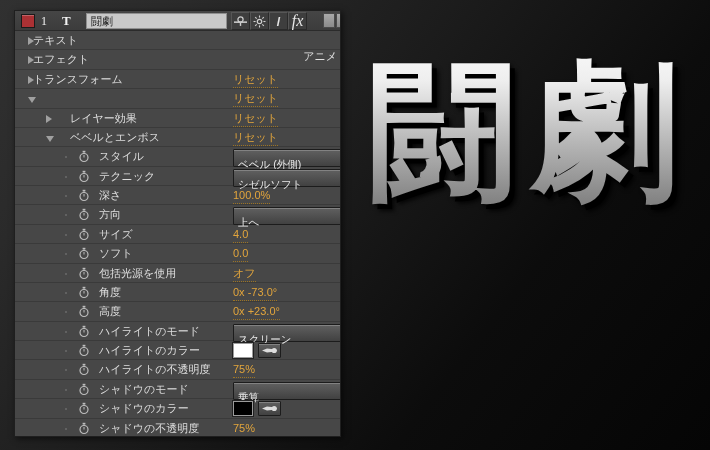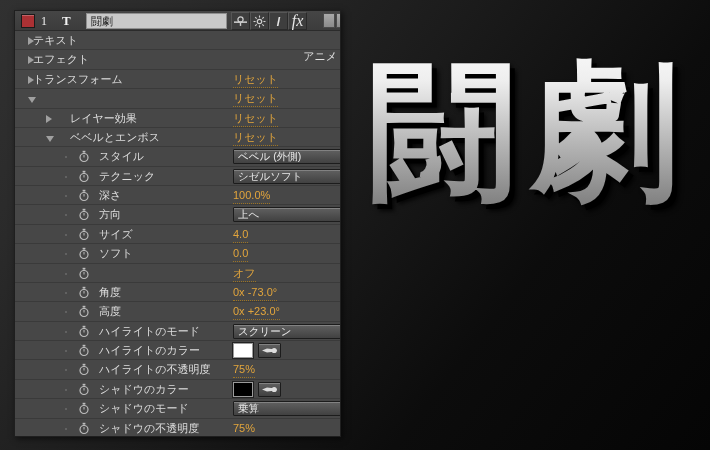--- a/index.html
+++ b/index.html
@@ -83,21 +83,21 @@
   .valcol { position:absolute; left:218px; top:0;text-align:center; }
   .hot {
     color:#e2a53c; border-bottom:1px dotted #9c7425; line-height:15px;
     margin-top:2px; display:inline-block; cursor:ew-resize;
   }
   .dd {
     position:absolute; left:218px; top:2px; width:112px; height:15px;
     background:linear-gradient(#606060,#414141); border:1px solid #1c1c1c;
     box-shadow:inset 0 1px 0 rgba(255,255,255,0.22);
     color:#eaeaea; font-size:10.5px; line-height:13px; text-align:left;
-    padding:0 4px; font-family:"Liberation Sans",sans-serif; border-radius:1px;
+    padding:8px 4px; font-family:"Liberation Sans",sans-serif; border-radius:1px;
   }
   .swatch {
     position:absolute; left:218px; top:2px; width:20px; height:15px;
     border:1px solid #9b9b9b; outline:1px solid #222;
   }
   .eyebtn {
     position:absolute; left:243px; top:2px; width:23px; height:15px;
     background:linear-gradient(#606060,#414141); border:1px solid #1c1c1c;
     box-shadow:inset 0 1px 0 rgba(255,255,255,0.22); border-radius:1px;
     display:flex; align-items:center; justify-content:center; padding:0;
@@ -276,20 +276,21 @@
     <div class="row prop">
       <span class="dot"></span>
       <span class="watch">
         <svg width="12" height="13" viewBox="0 0 12 13">
             <circle cx="6" cy="7.5" r="4" fill="none" stroke="#bdbdbd" stroke-width="1.2"></circle>
             <rect x="4.6" y="0.8" width="2.8" height="1.6" fill="#bdbdbd"></rect>
             <rect x="5.4" y="2.4" width="1.2" height="1.4" fill="#bdbdbd"></rect>
             <line x1="6" y1="7.5" x2="6" y2="5" stroke="#bdbdbd"></line>
           </svg>
       </span>
+      <span class="lbl">包括光源を使用</span>
       <span class="valcol"><span class="hot">オフ</span></span>
     </div>
 
     <div class="row prop">
       <span class="dot"></span>
       <span class="watch">
         <svg width="12" height="13" viewBox="0 0 12 13">
             <circle cx="6" cy="7.5" r="4" fill="none" stroke="#bdbdbd" stroke-width="1.2"></circle>
             <rect x="4.6" y="0.8" width="2.8" height="1.6" fill="#bdbdbd"></rect>
             <rect x="5.4" y="2.4" width="1.2" height="1.4" fill="#bdbdbd"></rect>
@@ -365,54 +366,54 @@
     <div class="row prop">
       <span class="dot"></span>
       <span class="watch">
         <svg width="12" height="13" viewBox="0 0 12 13">
             <circle cx="6" cy="7.5" r="4" fill="none" stroke="#bdbdbd" stroke-width="1.2"></circle>
             <rect x="4.6" y="0.8" width="2.8" height="1.6" fill="#bdbdbd"></rect>
             <rect x="5.4" y="2.4" width="1.2" height="1.4" fill="#bdbdbd"></rect>
             <line x1="6" y1="7.5" x2="6" y2="5" stroke="#bdbdbd"></line>
           </svg>
       </span>
+      <span class="lbl">シャドウのモード</span>
+      <button class="dd">乗算</button>
+    </div>
+
+    <div class="row prop">
+      <span class="dot"></span>
+      <span class="watch">
+        <svg width="12" height="13" viewBox="0 0 12 13">
+            <circle cx="6" cy="7.5" r="4" fill="none" stroke="#bdbdbd" stroke-width="1.2"></circle>
+            <rect x="4.6" y="0.8" width="2.8" height="1.6" fill="#bdbdbd"></rect>
+            <rect x="5.4" y="2.4" width="1.2" height="1.4" fill="#bdbdbd"></rect>
+            <line x1="6" y1="7.5" x2="6" y2="5" stroke="#bdbdbd"></line>
+          </svg>
+      </span>
       <span class="lbl">シャドウのカラー</span>
       <span class="swatch" style="background: rgb(0, 0, 0);"></span>
       <button class="eyebtn">
         <svg width="17" height="9" viewBox="0 0 17 9">
           <polygon points="1,4.5 6,2.6 15,3.6 16,4.5 15,5.4 6,6.4" fill="#dcdcdc"></polygon>
           <circle cx="13.2" cy="4.5" r="2.6" fill="#dcdcdc"></circle>
         </svg>
       </button>
     </div>
 
     <div class="row prop">
       <span class="dot"></span>
       <span class="watch">
         <svg width="12" height="13" viewBox="0 0 12 13">
             <circle cx="6" cy="7.5" r="4" fill="none" stroke="#bdbdbd" stroke-width="1.2"></circle>
             <rect x="4.6" y="0.8" width="2.8" height="1.6" fill="#bdbdbd"></rect>
             <rect x="5.4" y="2.4" width="1.2" height="1.4" fill="#bdbdbd"></rect>
             <line x1="6" y1="7.5" x2="6" y2="5" stroke="#bdbdbd"></line>
           </svg>
       </span>
-      <span class="lbl">シャドウのモード</span>
-      <button class="dd">乗算</button>
-    </div>
-
-    <div class="row prop">
-      <span class="dot"></span>
-      <span class="watch">
-        <svg width="12" height="13" viewBox="0 0 12 13">
-            <circle cx="6" cy="7.5" r="4" fill="none" stroke="#bdbdbd" stroke-width="1.2"></circle>
-            <rect x="4.6" y="0.8" width="2.8" height="1.6" fill="#bdbdbd"></rect>
-            <rect x="5.4" y="2.4" width="1.2" height="1.4" fill="#bdbdbd"></rect>
-            <line x1="6" y1="7.5" x2="6" y2="5" stroke="#bdbdbd"></line>
-          </svg>
-      </span>
       <span class="lbl">シャドウの不透明度</span>
       <span class="valcol"><span class="hot">75%</span></span>
     </div>
 
   </div>
 
   <div class="preview">闘劇</div>
 
 </div>
 

